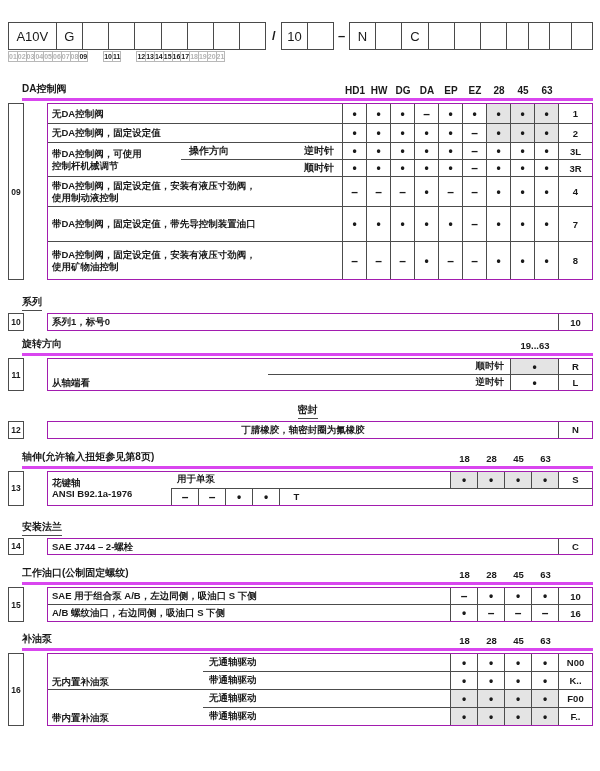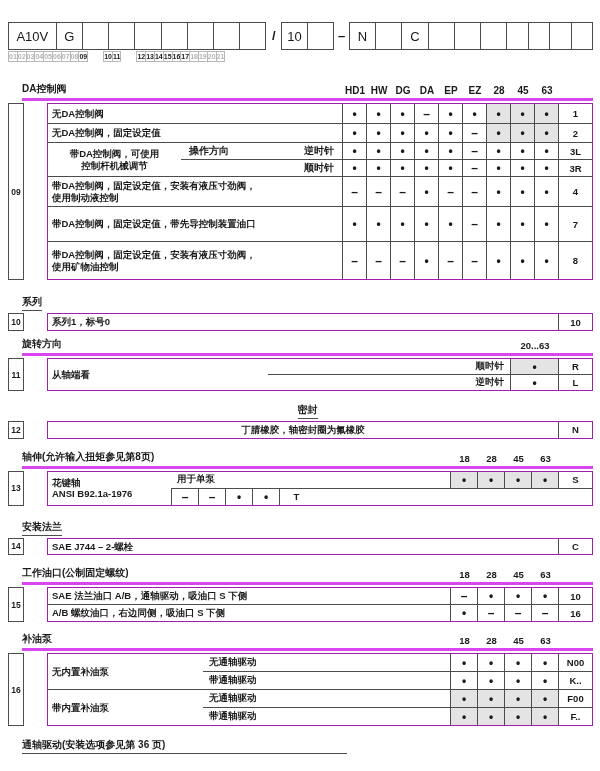--- a/index.html
+++ b/index.html
@@ -28,35 +28,35 @@
   .hd{width:24px;text-align:center;font-size:10px;font-weight:700;}
   .hd4{width:27px;text-align:center;font-size:9.5px;font-weight:700;}
   .hdr{width:48px;text-align:center;font-size:9.5px;font-weight:700;}
   .hsp{width:34px;}
   .sec-body{display:flex;align-items:stretch;margin-top:2px;}
   .numcol{width:14px;border:1px solid #4c4c4c;margin-right:3px;display:flex;align-items:center;justify-content:center;font-size:8.5px;font-weight:700;flex:none;}
   .tbl{flex:1;border:1px solid #a21caf;margin-left:20px;}
   .r{display:flex;align-items:stretch;}
   .r.bt, .sub.bt, .grp.bt{border-top:1px solid #4c4c4c;}
   .d{flex:1;padding:2px 4px;display:flex;flex-direction:column;justify-content:center;font-size:9.5px;font-weight:700;line-height:11.5px;}
-  .d.top{justify-content:center;padding-top:3px;}
+  .d.top{justify-content:flex-end;padding-top:3px;}
   .dw{flex:none;}
   .dot{width:23px;border-left:1px solid #4c4c4c;display:flex;align-items:center;justify-content:center;font-size:12px;font-weight:700;flex:none;}
   .c4{width:26px;border-left:1px solid #4c4c4c;display:flex;align-items:center;justify-content:center;font-size:12px;font-weight:700;flex:none;}
   .cw{width:47px;border-left:1px solid #4c4c4c;display:flex;align-items:center;justify-content:center;font-size:12px;font-weight:700;flex:none;}
   .code{width:33px;border-left:1px solid #4c4c4c;display:flex;align-items:center;justify-content:center;font-size:9.5px;font-weight:700;flex:none;}
   .sh{background:#e4e4e4;}
   .subblk{flex:1;display:flex;flex-direction:column;}
   .sub{display:flex;align-items:stretch;flex:1;}
   .mid{flex:1;display:flex;align-items:center;justify-content:space-between;padding:0 8px;font-size:10px;font-weight:700;}
   .mid .rgt{margin-left:auto;}
   .sublbl{flex:1;display:flex;align-items:center;padding:0 6px;font-size:9.5px;font-weight:700;}
   .sublbl.ar{justify-content:flex-end;}
   .h15{min-height:15px;} .h16{min-height:16px;} .h17{min-height:17px;} .h18{min-height:18px;} .h19{min-height:19px;}
-  .h29{min-height:29px;} .h32{min-height:32px;text-align:center;} .h34{min-height:34px;} .h37{min-height:37px;}
+  .h29{min-height:29px;} .h32{min-height:32px;} .h34{min-height:34px;} .h37{min-height:37px;}
   
   .t17-title{display:inline-block;margin-left:14px;font-size:10px;font-weight:700;border-bottom:1px solid #4c4c4c;padding-bottom:1px;width:325px;}
 </style>
 </head>
 <body>
 
 <div class="page">
 
 
   <div class="mc">
@@ -261,21 +261,21 @@
           <div class="code">10</div>
         </div>
       </div>
     </div>
   </div>
 
   <div class="sec" style="margin-top:6px;">
     <div class="sec-title-row">
       <span class="sec-title">旋转方向</span>
       <span class="spacer"></span>
-      <span class="hdr">20...63</span>
+      <span class="hdr">19...63</span>
       <span class="hsp"></span>
     </div>
     <div class="sec-body">
       <div class="numcol">11</div>
       <div class="tbl">
         <div class="r">
           <div class="d dw top" style="width:212px;">
               <span>从轴端看</span>
             </div>
           <div class="subblk">
@@ -379,21 +379,21 @@
       <span class="hd4">28</span>
       <span class="hd4">45</span>
       <span class="hd4">63</span>
       <span class="hsp"></span>
     </div>
     <div class="sec-body">
       <div class="numcol">15</div>
       <div class="tbl">
         <div class="r h16">
           <div class="d">
-              <span>SAE 法兰油口 A/B，通轴驱动，吸油口 S 下侧</span>
+              <span>SAE 用于组合泵 A/B，左边同侧，吸油口 S 下侧</span>
             </div>
           <div class="c4">–</div>
           <div class="c4">•</div>
           <div class="c4">•</div>
           <div class="c4">•</div>
           <div class="code">10</div>
         </div>
         <div class="r bt h16">
           <div class="d">
               <span>A/B 螺纹油口，右边同侧，吸油口 S 下侧</span>
@@ -472,18 +472,14 @@
               <div class="c4 sh">•</div>
               <div class="c4 sh">•</div>
               <div class="code">F..</div>
             </div>
           </div>
         </div>
       </div>
     </div>
   </div>
 
-  <div class="sec" style="margin-top:8px;">
-    <span class="t17-title">通轴驱动(安装选项参见第 36 页)</span>
-    
-  </div>
 
 </div>
 
 </body></html>

